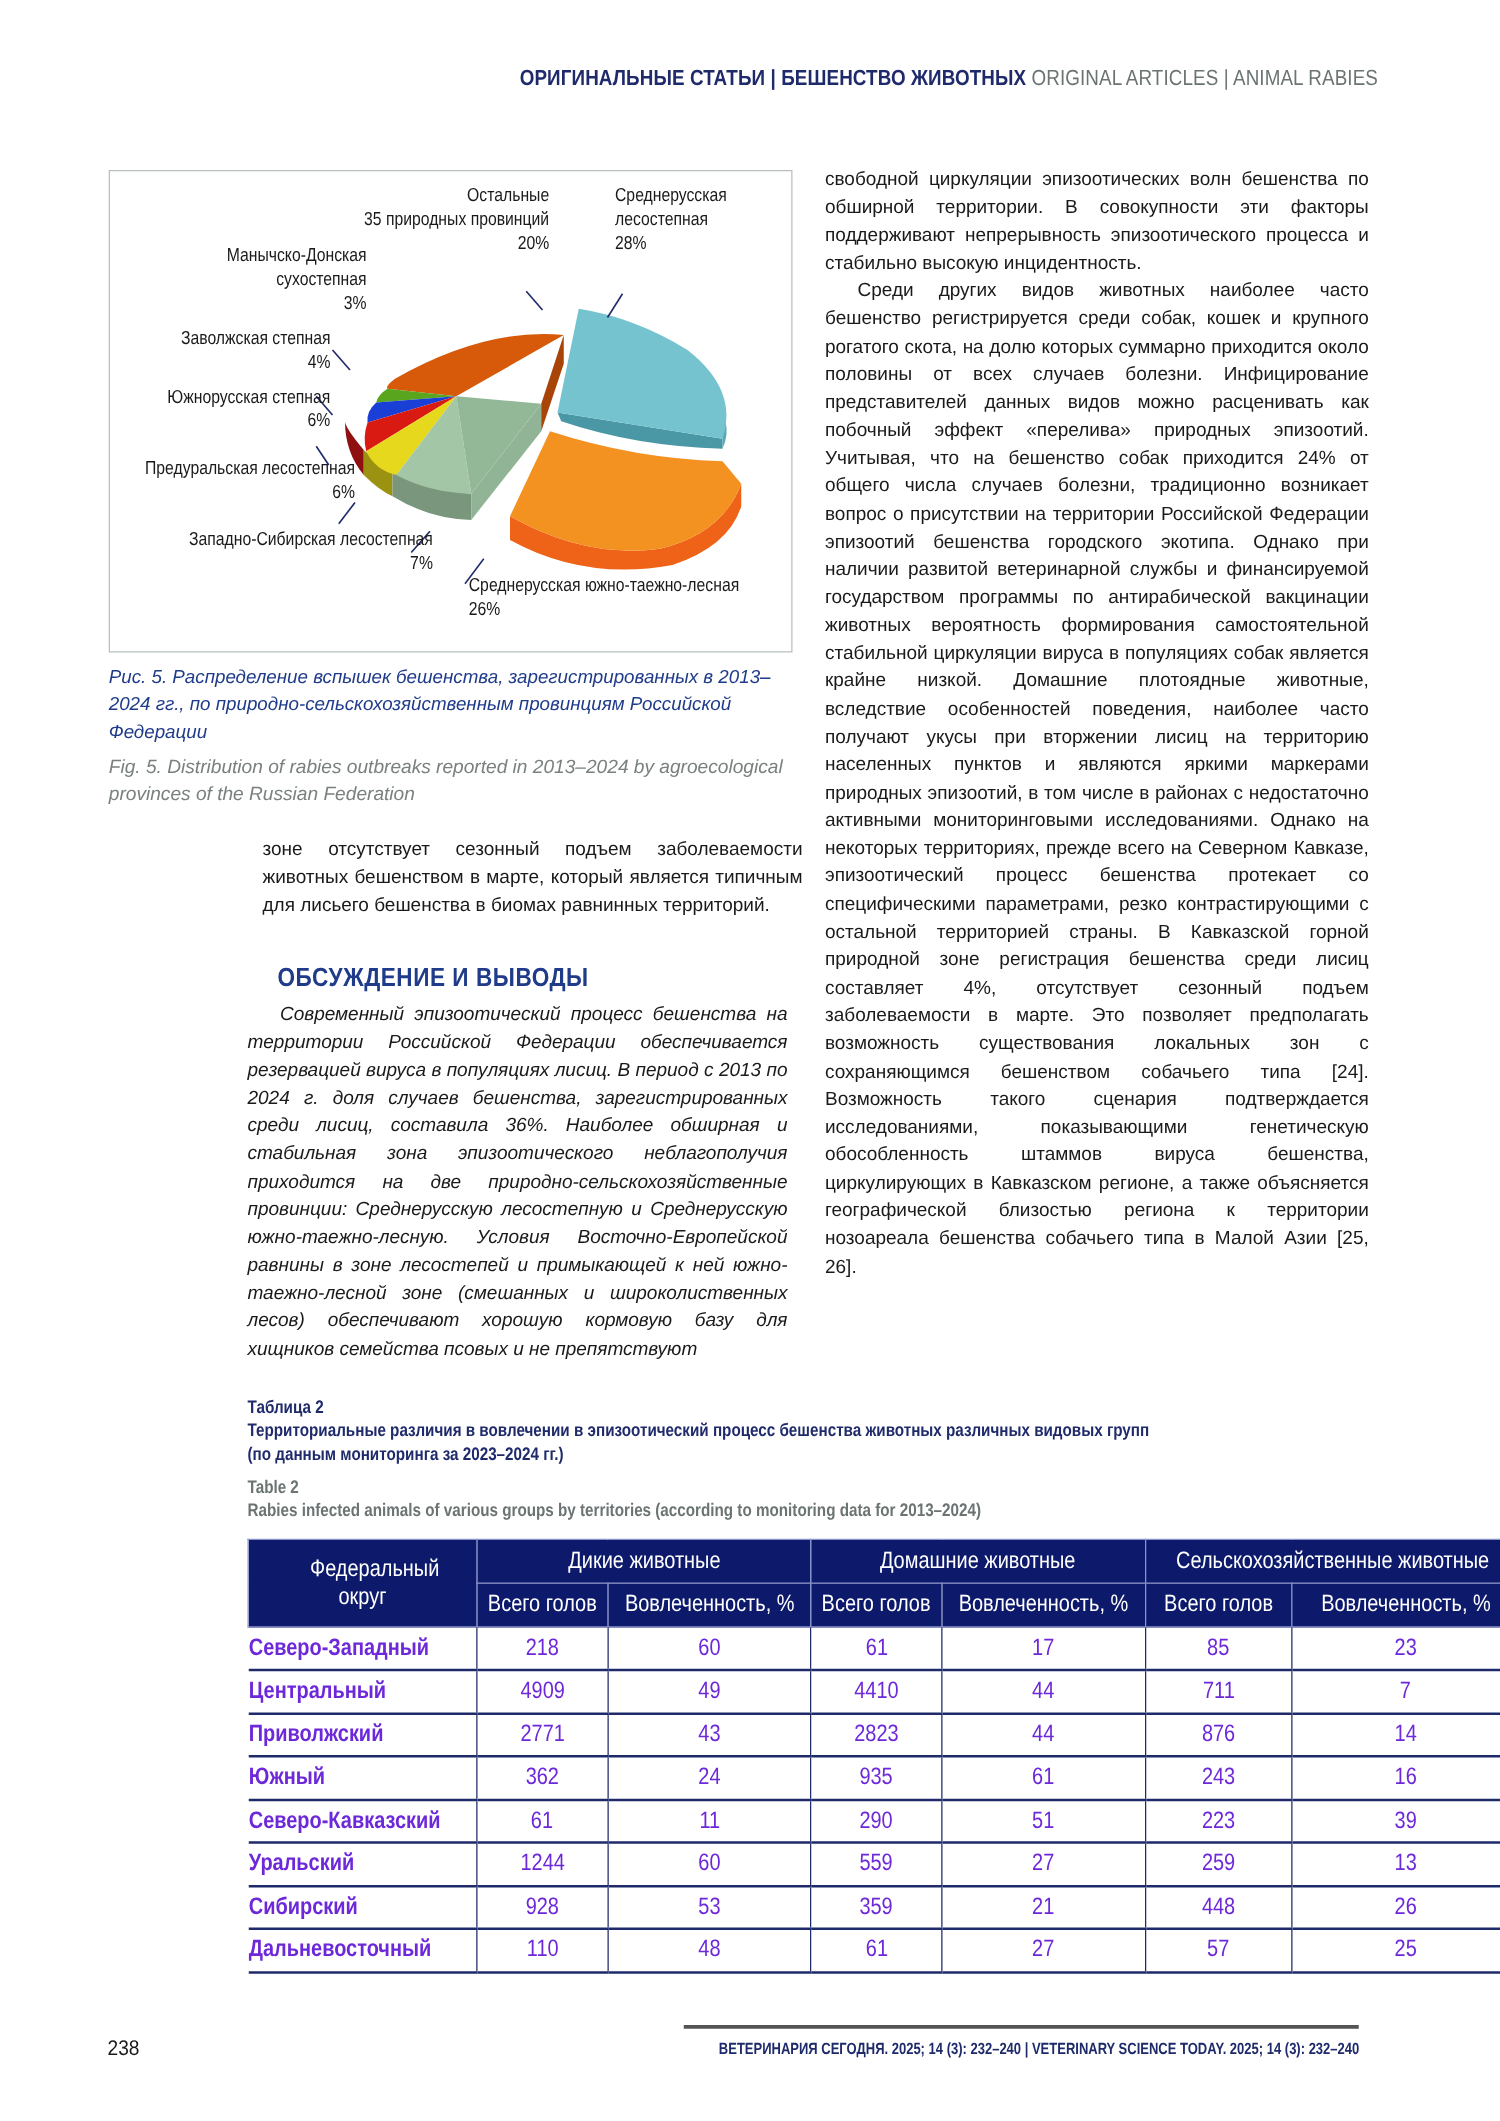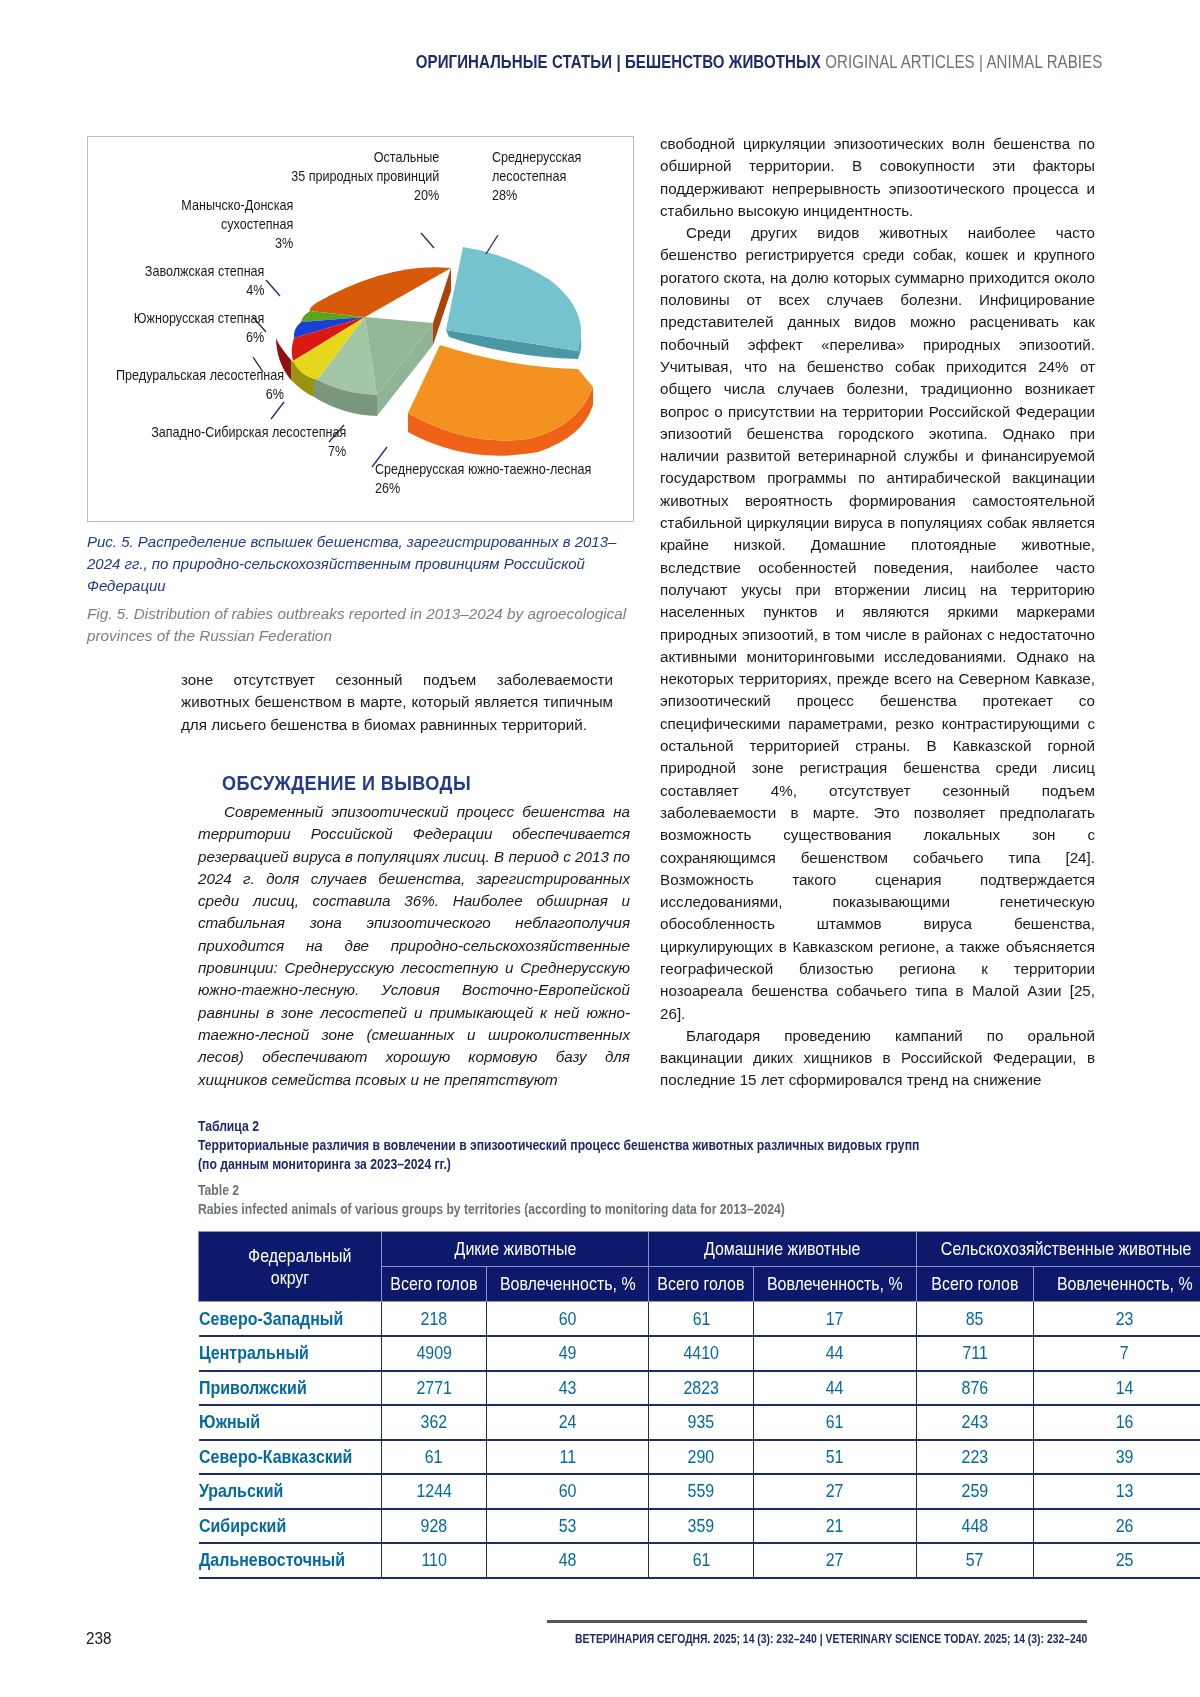--- a/index.html
+++ b/index.html
@@ -11,31 +11,31 @@
   .figure-box { position: absolute; left: 87px; top: 136px; width: 547px; height: 386px; border: 1.5px solid #b9bfbf; background: #fff; }
   .figure-box svg { position: absolute; left: 0; top: 0; }
   .lbl { position: absolute; font-size: 15px; line-height: 19px; color: #1a1a1a; transform: scaleX(0.84); white-space: nowrap; }
   .lbl.r { text-align: right; transform-origin: right top; }
   .lbl.l { text-align: left; transform-origin: left top; }
   .caption-ru { position: absolute; left: 87px; top: 531px; width: 560px; font-size: 15px; line-height: 22px; font-style: italic; color: #1f3b8a; }
   .caption-en { position: absolute; left: 87px; top: 603px; width: 560px; font-size: 15.3px; line-height: 22px; font-style: italic; color: #7a8080; }
   .col { position: absolute; font-size: 15.2px; line-height: 22.3px; color: #1a1a1a; text-align: justify; }
   .col p { text-indent: 0; }
   .col p.ind { text-indent: 26px; }
-  .col-left-top { left: 181px; top: 669px; width: 432px; }
+  .col-left-top { left: 210px; top: 669px; width: 432px; }
   .col-left-bottom { left: 198px; top: 801px; width: 432px; font-style: italic; }
   .col-right { left: 660px; top: 133px; width: 435px; }
   .section-title { position: absolute; left: 222px; top: 771px; font-size: 21px; font-weight: bold; color: #1f3b8a; letter-spacing: 0.5px; transform: scaleX(0.86); transform-origin: left center; white-space: nowrap; }
   .tbl-cap { position: absolute; left: 198px; font-size: 14.5px; line-height: 19px; font-weight: bold; white-space: nowrap; transform: scaleX(0.84); transform-origin: left top; }
   .tbl-cap.ru { color: #1f2a6b; }
   .tbl-cap.en { color: #6b7373; }
   table.data { position: absolute; left: 198px; top: 1231px; width: 889px; border-collapse: collapse; font-size: 19px; }
   table.data th { background: #0d1a6b; color: #fff; font-weight: normal; border: 1px solid #8a93c8; height: 35px; text-align: center; }
   table.data th span, table.data td span { display: inline-block; transform: scaleX(0.84); white-space: nowrap; }
-  table.data td { height: 34.5px; text-align: center; color: #0369a1; border-left: 1.5px solid #1f2a6b; border-bottom: 2.5px solid #1f2a6b; }
+  table.data td { height: 34.5px; text-align: center; color: #6d28d9; border-left: 1.5px solid #1f2a6b; border-bottom: 2.5px solid #1f2a6b; }
   table.data td:first-child { border-left: none; text-align: left; font-weight: bold; padding-left: 0; }
   table.data td:first-child span { transform-origin: left center; }
   table.data tr:first-child td { border-top: none; }
   .footer-rule { position: absolute; left: 547px; top: 1620px; width: 540px; height: 3px; background: #555; }
   .footer-page { position: absolute; left: 86px; top: 1629px; font-size: 17px; color: #1a1a1a; transform: scaleX(0.9); transform-origin: left top; }
   .footer-journal { position: absolute; right: 113px; top: 1631px; font-size: 13px; color: #1f2a6b; font-weight: bold; white-space: nowrap; transform: scaleX(0.8); transform-origin: right top; }
 </style>
 </head>
 <body>
 
@@ -131,21 +131,20 @@
 
 <div class="section-title">ОБСУЖДЕНИЕ И ВЫВОДЫ</div>
 
 <div class="col col-left-bottom">
   <p class="ind">Современный эпизоотический процесс бешенства на территории Российской Федерации обеспечивается резервацией вируса в популяциях лисиц. В период с 2013 по 2024 г. доля случаев бешенства, зарегистрированных среди лисиц, составила 36%. Наиболее обширная и стабильная зона эпизоотического неблагополучия приходится на две природно-сельскохозяйственные провинции: Среднерусскую лесостепную и Среднерусскую южно-таежно-лесную. Условия Восточно-Европейской равнины в зоне лесостепей и примыкающей к ней южно-таежно-лесной зоне (смешанных и широколиственных лесов) обеспечивают хорошую кормовую базу для хищников семейства псовых и не препятствуют</p>
 </div>
 
 <div class="col col-right">
   <p>свободной циркуляции эпизоотических волн бешенства по обширной территории. В совокупности эти факторы поддерживают непрерывность эпизоотического процесса и стабильно высокую инцидентность.</p>
   <p class="ind">Среди других видов животных наиболее часто бешенство регистрируется среди собак, кошек и крупного рогатого скота, на долю которых суммарно приходится около половины от всех случаев болезни. Инфицирование представителей данных видов можно расценивать как побочный эффект «перелива» природных эпизоотий. Учитывая, что на бешенство собак приходится 24% от общего числа случаев болезни, традиционно возникает вопрос о присутствии на территории Российской Федерации эпизоотий бешенства городского экотипа. Однако при наличии развитой ветеринарной службы и финансируемой государством программы по антирабической вакцинации животных вероятность формирования самостоятельной стабильной циркуляции вируса в популяциях собак является крайне низкой. Домашние плотоядные животные, вследствие особенностей поведения, наиболее часто получают укусы при вторжении лисиц на территорию населенных пунктов и являются яркими маркерами природных эпизоотий, в том числе в районах с недостаточно активными мониторинговыми исследованиями. Однако на некоторых территориях, прежде всего на Северном Кавказе, эпизоотический процесс бешенства протекает со специфическими параметрами, резко контрастирующими с остальной территорией страны. В Кавказской горной природной зоне регистрация бешенства среди лисиц составляет 4%, отсутствует сезонный подъем заболеваемости в марте. Это позволяет предполагать возможность существования локальных зон с сохраняющимся бешенством собачьего типа [24]. Возможность такого сценария подтверждается исследованиями, показывающими генетическую обособленность штаммов вируса бешенства, циркулирующих в Кавказском регионе, а также объясняется географической близостью региона к территории нозоареала бешенства собачьего типа в Малой Азии [25, 26].</p>
-  <p class="ind">Благодаря проведению кампаний по оральной вакцинации диких хищников в Российской Федерации, в последние 15 лет сформировался тренд на снижение</p>
 </div>
 
 <div class="tbl-cap ru" style="top:1117px;">Таблица 2</div>
 <div class="tbl-cap ru" style="top:1136px;">Территориальные различия в вовлечении в эпизоотический процесс бешенства животных различных видовых групп</div>
 <div class="tbl-cap ru" style="top:1155px;">(по данным мониторинга за 2023–2024 гг.)</div>
 <div class="tbl-cap en" style="top:1181px;">Table 2</div>
 <div class="tbl-cap en" style="top:1200px;">Rabies infected animals of various groups by territories (according to monitoring data for 2013–2024)</div>
 
 <table class="data">
   <colgroup>

